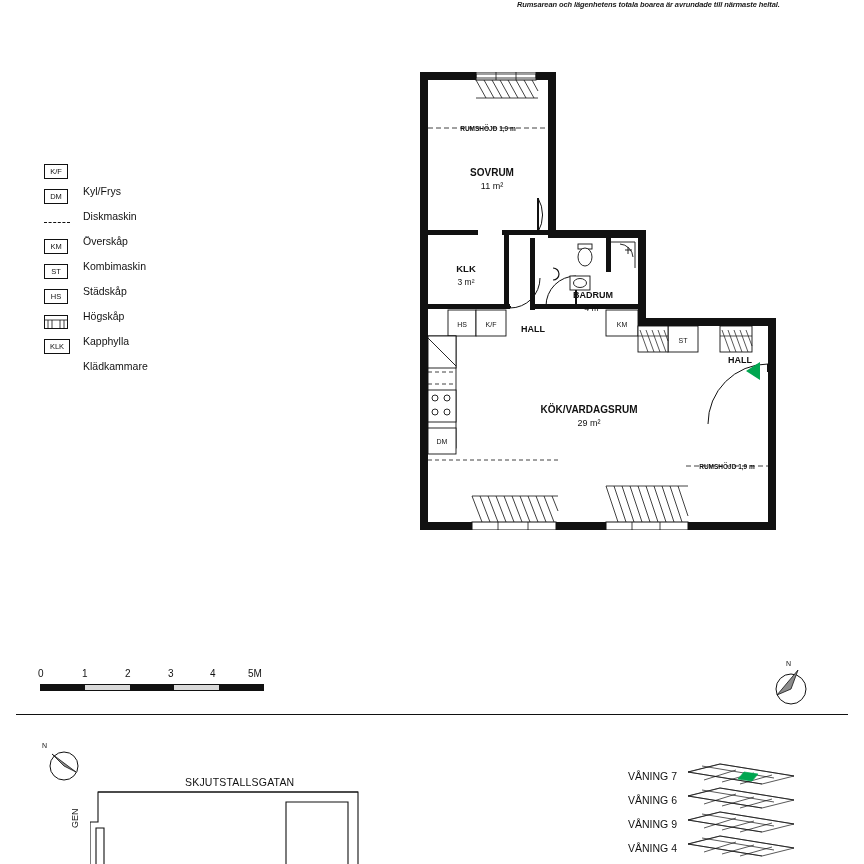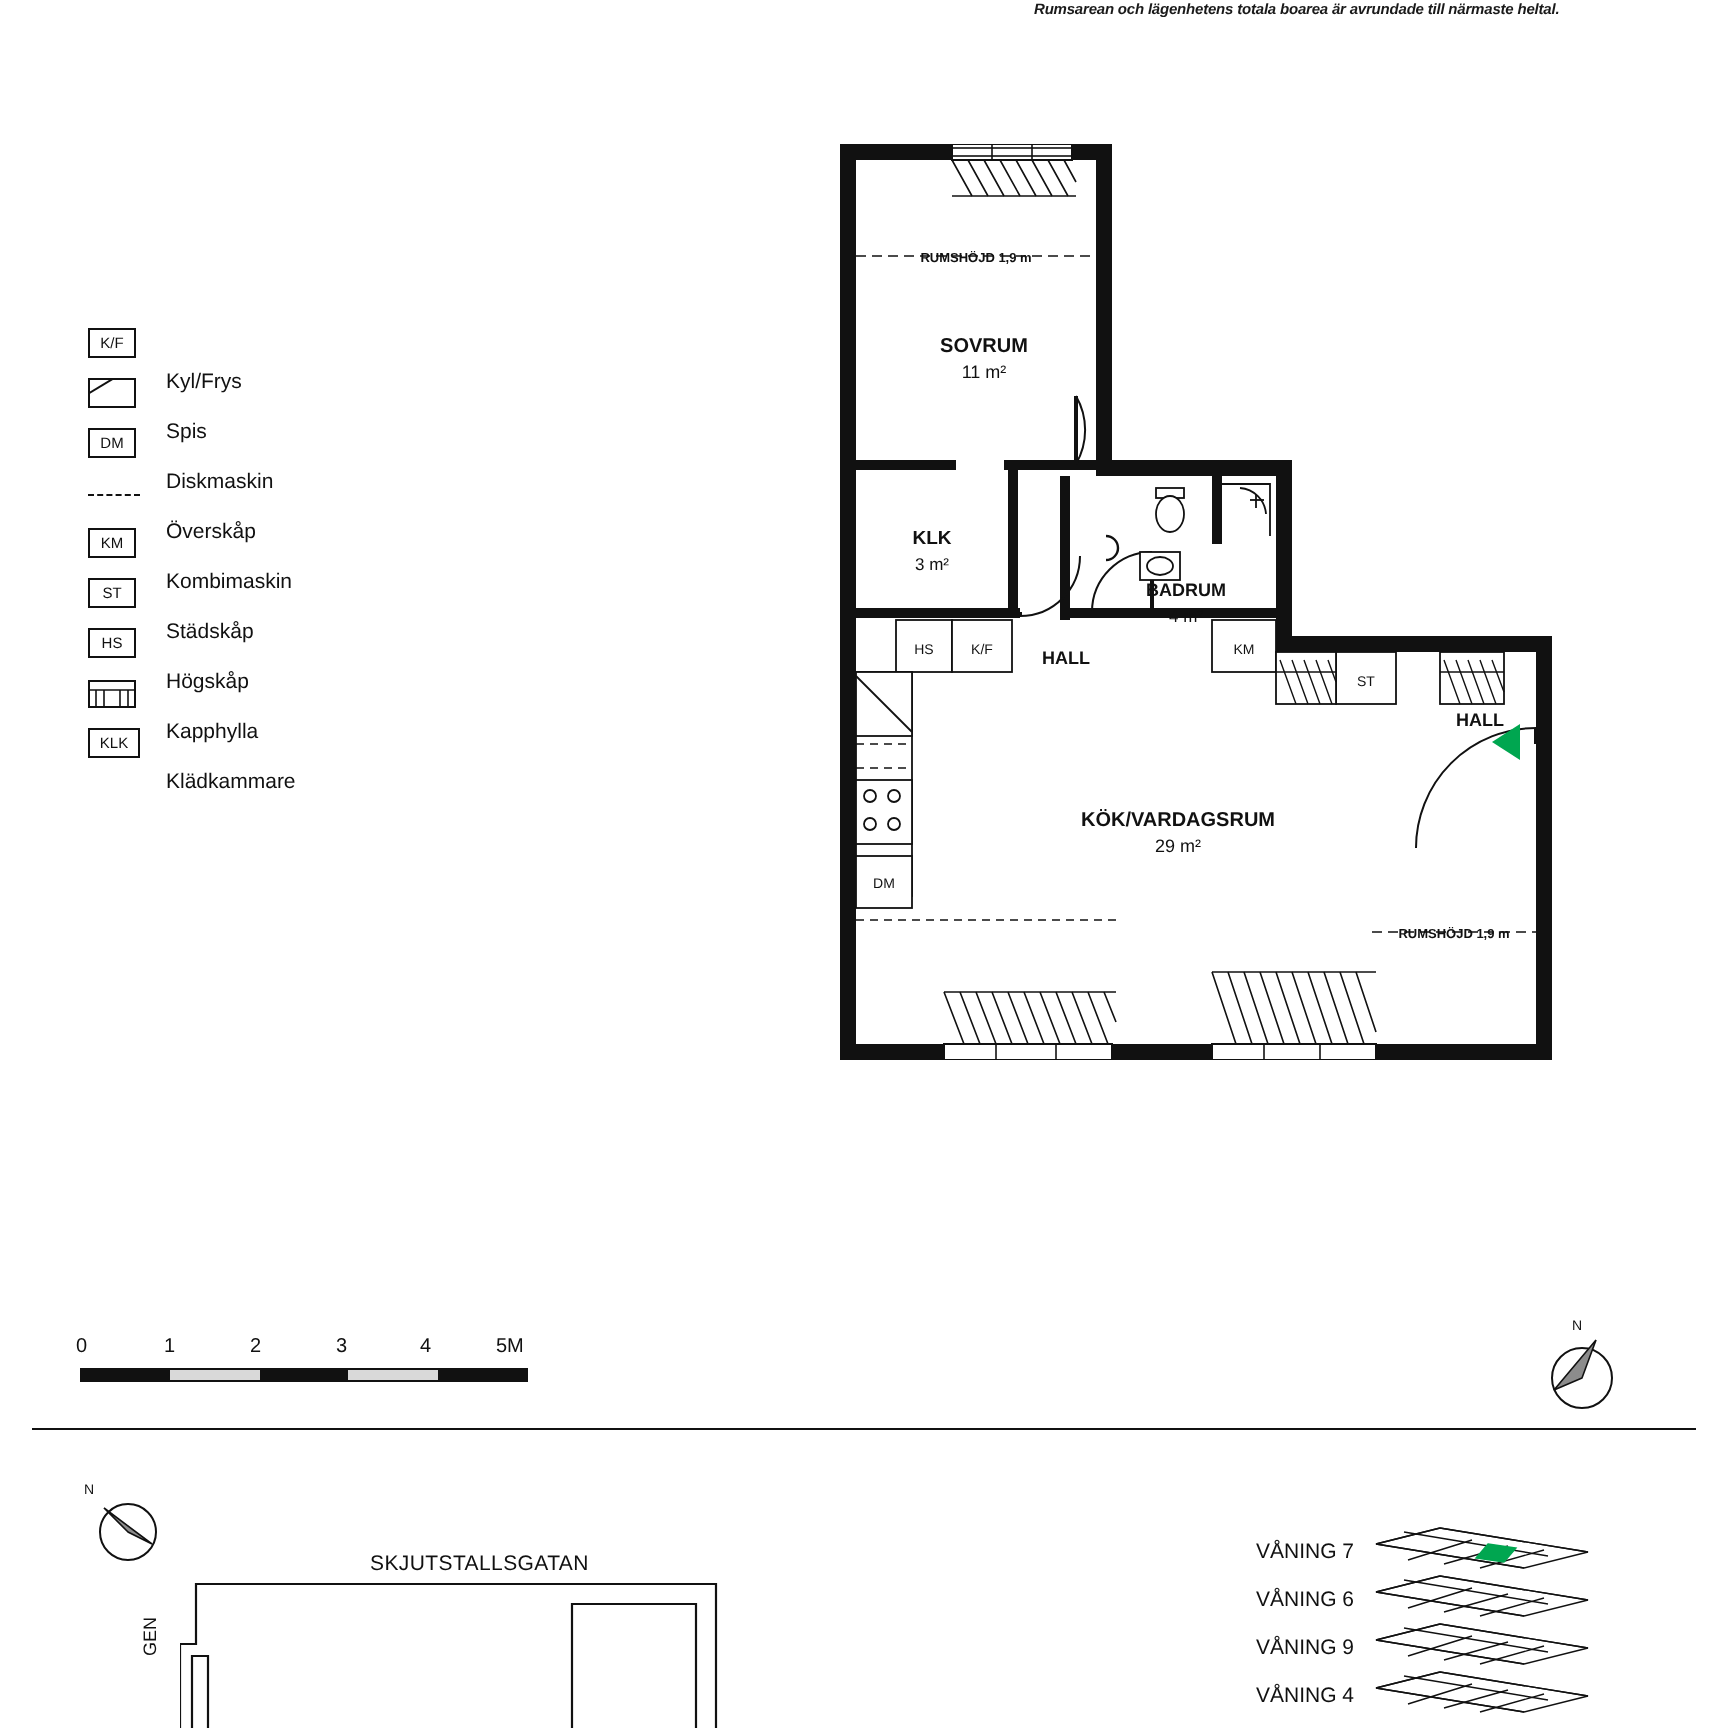--- a/index.html
+++ b/index.html
@@ -187,26 +187,20 @@
 
 <div class="abs" id="legend">
 
   <div class="legend-row">
     <span class="legend-sym">
       <span class="box-sym">K/F</span>
     </span>
     <span class="legend-label">Kyl/Frys</span>
   </div>
 
-  <div class="legend-row">
-    <span class="legend-sym">
-      <span class="spis-sym"></span>
-    </span>
-    <span class="legend-label">Spis</span>
-  </div>
 
   <div class="legend-row">
     <span class="legend-sym">
       <span class="box-sym">DM</span>
     </span>
     <span class="legend-label">Diskmaskin</span>
   </div>
 
   <div class="legend-row">
     <span class="legend-sym">

